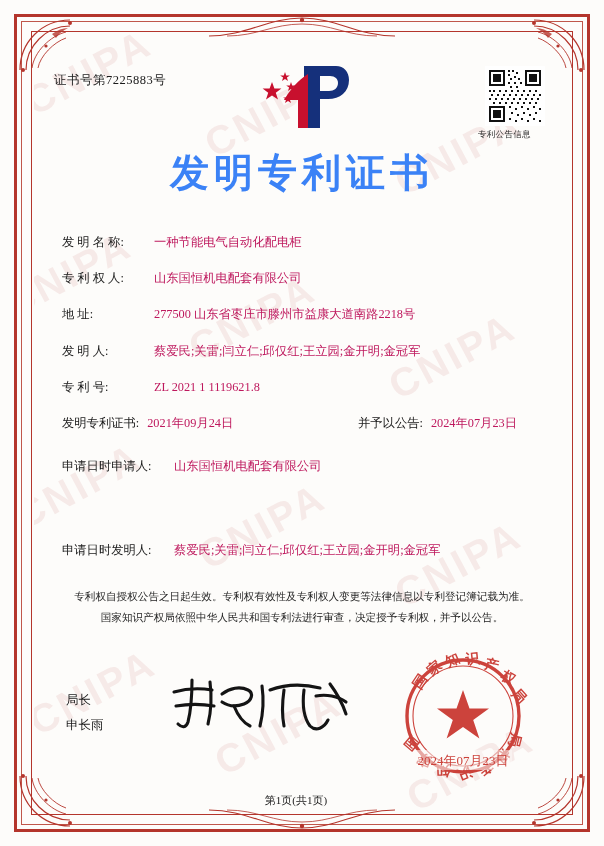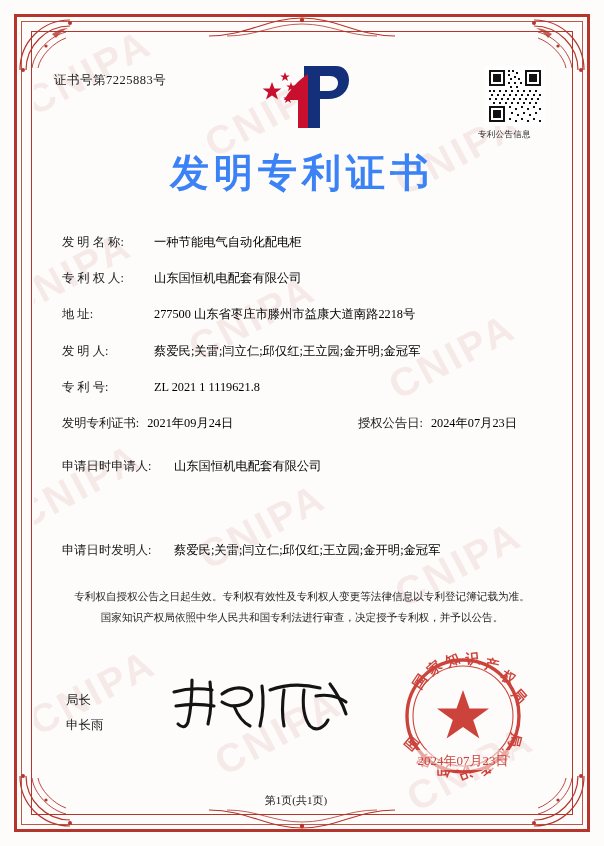--- a/index.html
+++ b/index.html
@@ -175,21 +175,21 @@
     align-items: baseline;
   }
   .row.two-col .col.left { width: 296px; flex: none; }
   .label {
     white-space: nowrap;
     color: #1a1a1a;
   }
   .label.w4 { width: 92px; }
   .label.auto { margin-right: 8px; }
   .value {
-    color: #000000;
+    color: #be185d;
     word-break: break-all;
   }
 
   
   .legal {
     margin-top: 26px;
     padding: 0 26px;
     font-size: 10.6px;
     line-height: 2.0;
     text-align: center;
@@ -478,21 +478,21 @@
           <span class="value">ZL 2021 1 1119621.8</span>
         </span>
       </div>
 
       <div class="row two-col">
         <span class="col left">
           <span class="label auto">发明专利证书:</span>
           <span class="value">2021年09月24日</span>
         </span>
         <span class="col">
-          <span class="label auto">授权公告日:</span>
+          <span class="label auto">并予以公告:</span>
           <span class="value">2024年07月23日</span>
         </span>
       </div>
 
       <div class="row" style="margin-top:26px;">
         <span class="label auto" style="width:104px;">申请日时申请人:</span>
         <span class="value">山东国恒机电配套有限公司</span>
       </div>
 
       <div class="row">

